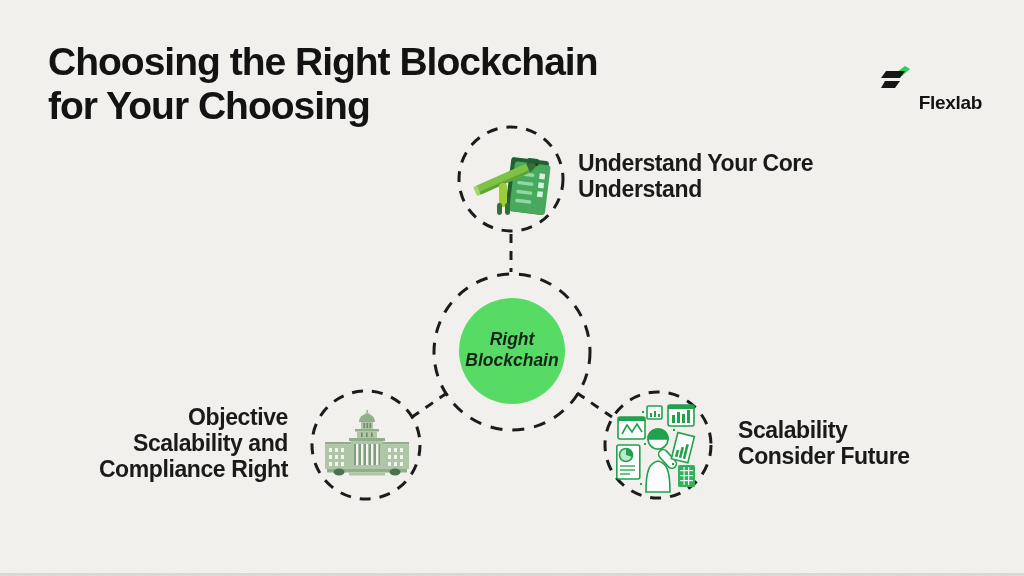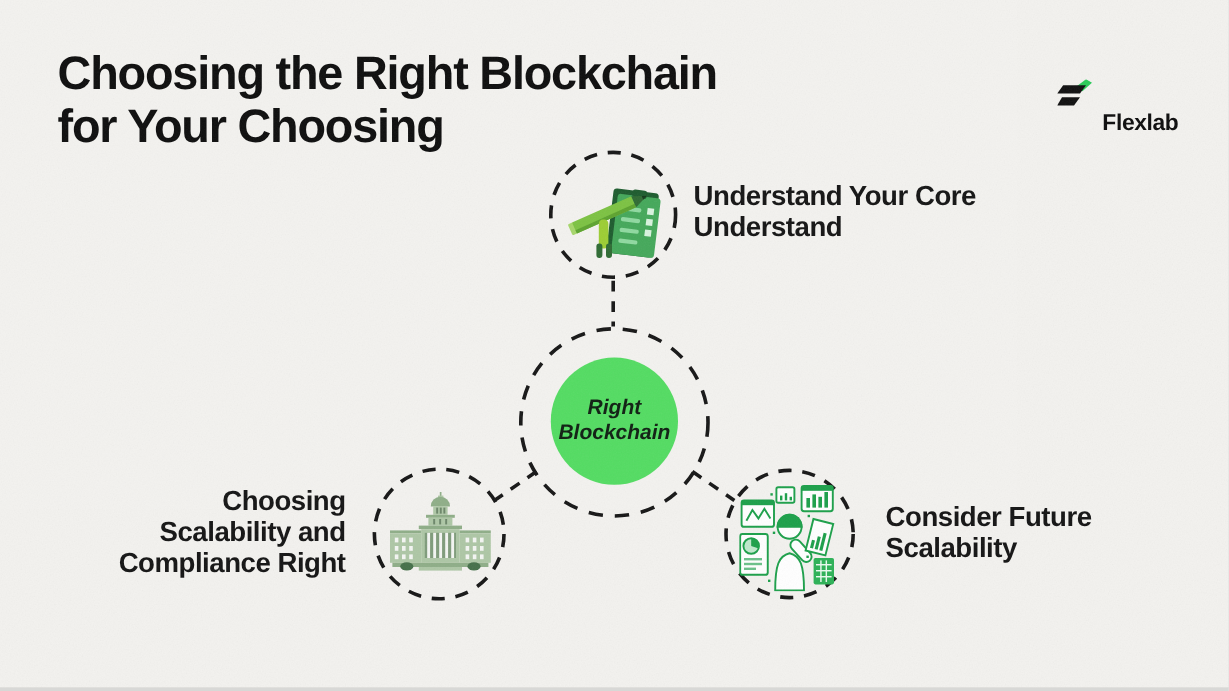--- a/index.html
+++ b/index.html
@@ -206,28 +206,28 @@
       </g>
     </svg>
   </div>
 
   <div class="node-label label-top">
     <span>Understand Your Core</span>
     <span>Understand</span>
   </div>
 
   <div class="node-label label-bl">
-    <span>Choosing</span>
+    <span>Objective</span>
     <span>Scalability and</span>
     <span>Compliance Right</span>
   </div>
 
   <div class="node-label label-br">
+    <span>Scalability</span>
     <span>Consider Future</span>
-    <span>Scalability</span>
   </div>
 
   <svg class="noise">
     <filter id="grain">
       <feTurbulence type="fractalNoise" baseFrequency="0.9" numOctaves="2" stitchTiles="stitch"></feTurbulence>
       <feColorMatrix type="saturate" values="0"></feColorMatrix>
     </filter>
     <rect width="100%" height="100%" filter="url(#grain)"></rect>
   </svg>
 

